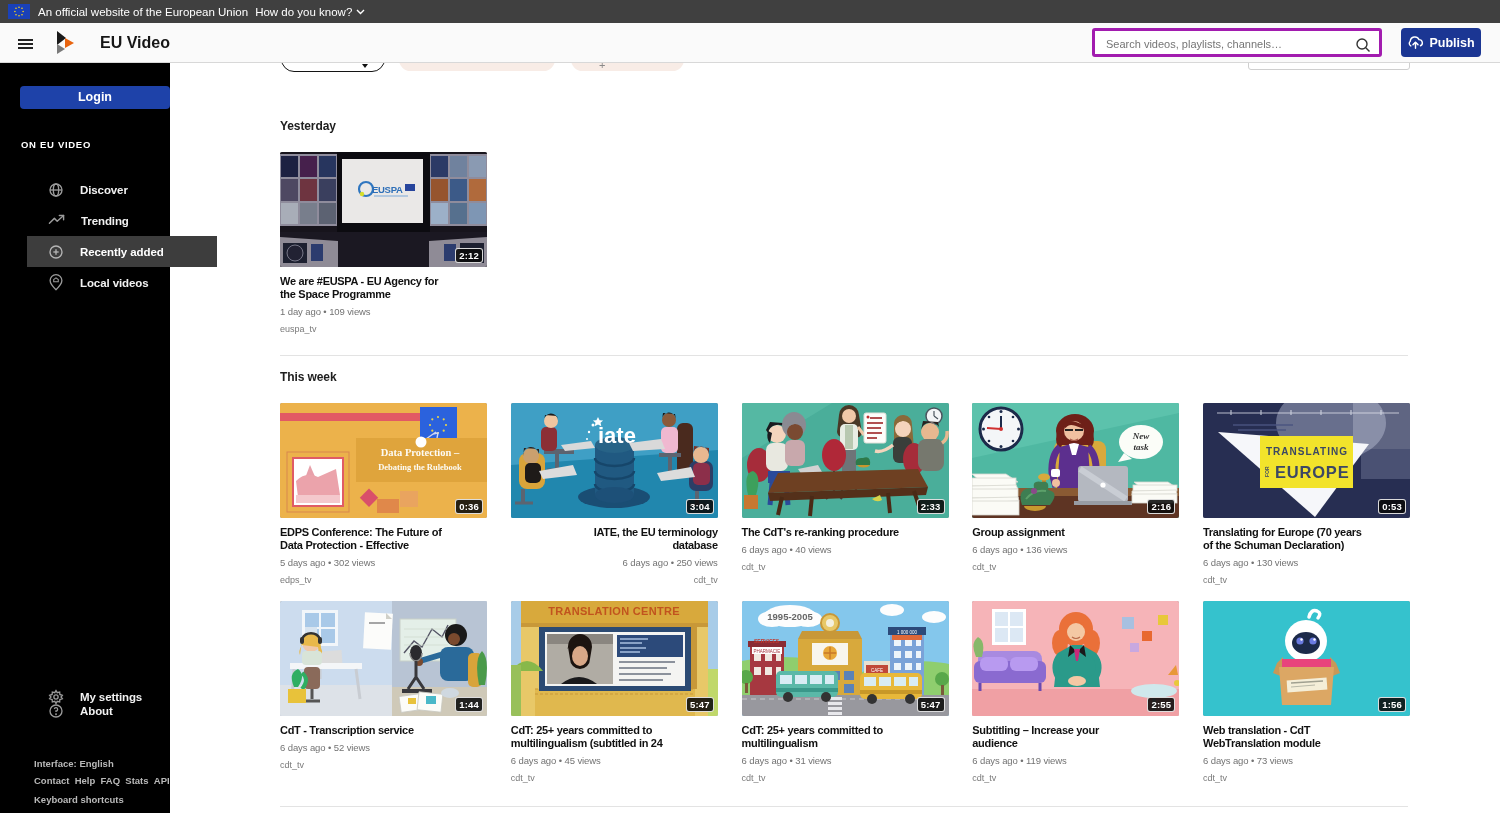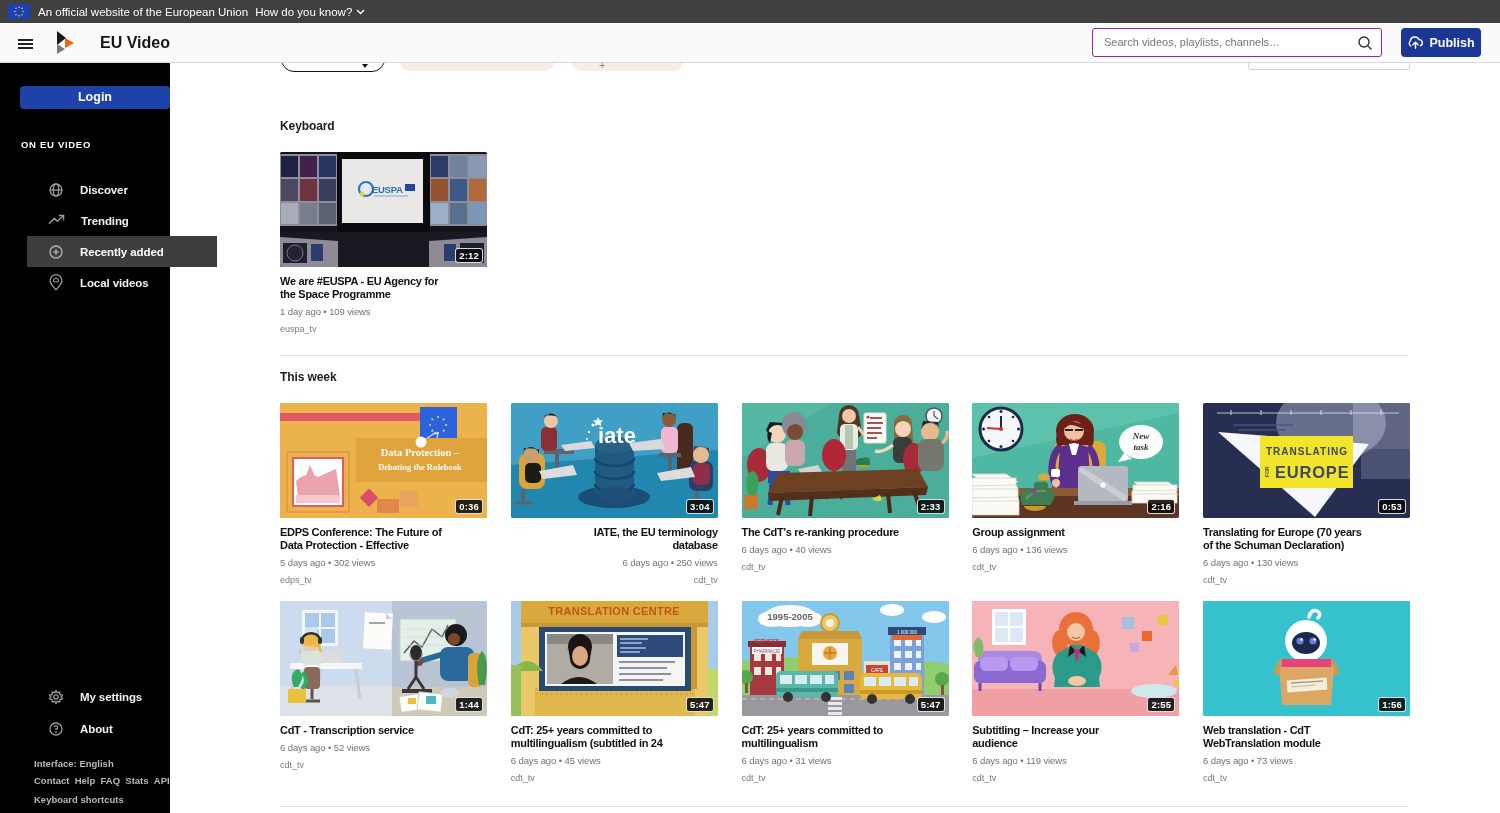--- a/index.html
+++ b/index.html
@@ -12,21 +12,21 @@
 .topbar .t1 { color:#fff; font-size:11.5px; margin-left:8px; letter-spacing:0; }
 .topbar .t2 { color:#fff; font-size:11.5px; margin-left:7px; display:flex; align-items:center; }
 .topbar .chev { margin-left:4px; }
 
 
 header { position:absolute; left:0; top:23px; width:1500px; height:40px; background:#fafafa; border-bottom:1px solid #d8d8d8; z-index:30; }
 .burger { position:absolute; left:18px; top:38px; width:15px; height:10px; }
 .burger div { height:2px; background:#222; margin-bottom:2px; }
 .logo { position:absolute; left:57px; top:8px; width:20px; height:24px; }
 .brand { position:absolute; left:100px; top:10.5px; font-size:16px; font-weight:bold; color:#161616; letter-spacing:0; }
-.search { position:absolute; left:1092px; top:5px; width:290px; height:29px; background:#fff; border:1px solid #a21caf; border-radius:3px; color:#757575; font-size:11px; line-height:27px; padding-left:11px; }
+.search { position:absolute; left:1092px; top:5px; width:290px; height:29px; background:#fff; border:3px solid #a21caf; border-radius:3px; color:#757575; font-size:11px; line-height:27px; padding-left:11px; }
 .search svg { position:absolute; right:8px; top:6px; }
 .publish { position:absolute; left:1401px; top:5px; width:80px; height:29px; background:#1b3693; border-radius:4px; color:#fff; font-size:12.5px; font-weight:bold; display:flex; align-items:center; justify-content:center; }
 .publish svg { margin-right:5px; }
 
 
 aside { position:absolute; left:0; top:63px; width:170px; height:750px; background:#000; z-index:20; }
 .login { position:absolute; left:20px; top:23px; width:150px; height:23px; background:#1e42a9; border-radius:4px; color:#fff; font-size:12.5px; font-weight:bold; text-align:center; line-height:23px; }
 .sec { position:absolute; left:21px; top:76px; color:#fff; font-size:9.5px; font-weight:bold; letter-spacing:0.7px; }
 .mi { position:absolute; left:0; width:190px; height:31px; display:flex; align-items:center; color:#f2f2f2; font-size:11.5px; font-weight:bold; letter-spacing:-0.1px;margin-left:27px; }
 .mi svg { margin-left:21px; margin-right:16px; flex:none; }
@@ -141,21 +141,21 @@
     Local videos
   </div>
 
   <div class="mi" style="top:618px;">
     <svg width="16" height="16" viewBox="0 0 24 24" fill="none" stroke="#9b9b9b" stroke-width="2">
         <circle cx="12" cy="12" r="3.2"></circle>
         <path d="M12 2.5 L13.8 5.5 L17.5 4.5 L17.8 8.2 L21.5 9.5 L19.5 12 L21.5 14.5 L17.8 15.8 L17.5 19.5 L13.8 18.5 L12 21.5 L10.2 18.5 L6.5 19.5 L6.2 15.8 L2.5 14.5 L4.5 12 L2.5 9.5 L6.2 8.2 L6.5 4.5 L10.2 5.5 Z"></path>
       </svg>
     My settings
   </div>
-  <div class="mi" style="top:650px;">
+  <div class="mi" style="top:632px;">
     <svg width="16" height="16" viewBox="0 0 24 24" fill="none" stroke="#9b9b9b" stroke-width="2">
         <circle cx="12" cy="12" r="9"></circle>
         <path d="M9.5 9 A2.5 2.5 0 1 1 12 12 L12 13.5"></path>
         <circle cx="12" cy="17" r="0.5" fill="#9b9b9b"></circle>
       </svg>
     About
   </div>
 
   <div class="foot" style="top:695px;">Interface: English</div>
   <div class="foot" style="top:712px;">Contact&nbsp;&nbsp;Help&nbsp;&nbsp;FAQ&nbsp;&nbsp;Stats&nbsp;&nbsp;API</div>
@@ -163,21 +163,21 @@
 </aside>
 
 <main>
   <div class="pillA">
       <span class="caret"></span>
     </div>
   <div class="pillB"></div>
   <div class="pillC"></div>
   <div class="selR"></div>
 
-  <div class="h2" style="left:90px; top:119px;">Keyboard</div>
+  <div class="h2" style="left:90px; top:119px;">Yesterday</div>
 
   <div class="card" style="left:90px; top:152px;">
     <div class="th">
         <svg viewBox="0 0 207 115" width="207" height="115">
       <rect width="207" height="115" fill="#17141c"></rect>
       <rect x="0" y="2" width="57" height="72" fill="#8f8c9c"></rect>
       <rect x="1" y="4" width="17" height="21" fill="#1d2142"></rect>
           <rect x="20" y="4" width="17" height="21" fill="#46204c"></rect>
           <rect x="39" y="4" width="17" height="21" fill="#27355e"></rect>
       <rect x="1" y="27" width="17" height="22" fill="#4e4862"></rect>

